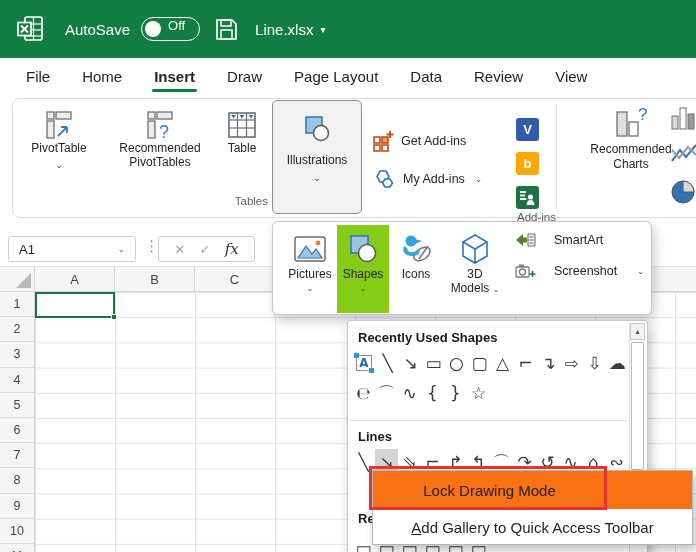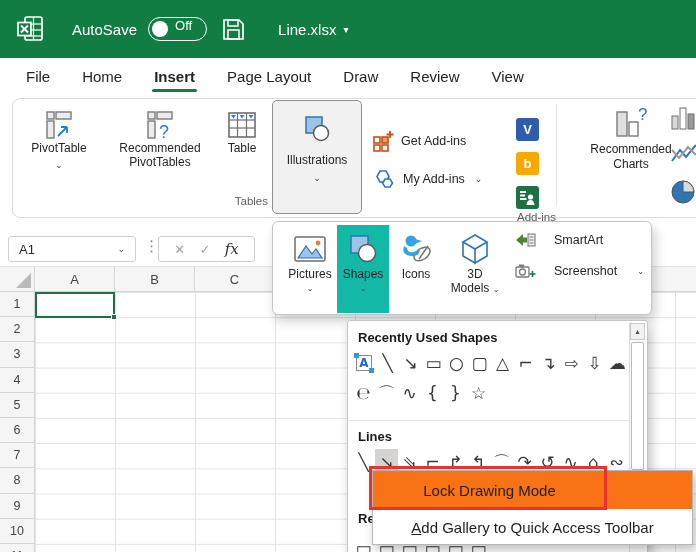--- a/index.html
+++ b/index.html
@@ -4,27 +4,27 @@
 <style>
   html,body{margin:0;padding:0;background:#fff;}
   .stage{position:relative;width:696px;height:552px;overflow:hidden;
          font-family:"Liberation Sans",sans-serif;color:#262626;background:#fff;}
   .stage *{box-sizing:border-box;}
 
   
   .titlebar{position:absolute;left:0;top:0;width:696px;height:58px;background:#117D43;
             display:flex;align-items:center;color:#fff;}
   .app-icon{margin-left:16px;width:30px;height:30px;}
-  .autosave-label{margin-left:26px;font-size:15px;}
+  .autosave-label{margin-left:19px;font-size:15px;}
   .toggle{margin-left:11px;width:59px;height:24px;border:1.5px solid #fff;border-radius:13px;
           display:flex;align-items:flex-start;position:relative;}
   .knob{position:absolute;left:3px;top:2.5px;width:16px;height:16px;border-radius:50%;background:#fff;}
   .toggle-state{margin-left:26px;font-size:13px;}
   .save-icon{margin-left:14px;width:25px;height:25px;}
-  .filename{margin-left:32px;font-size:15px;text-align:right;}
+  .filename{margin-left:16px;font-size:15px;text-align:right;}
   .caret{margin-left:7px;font-size:10px;}
 
   
   .tabrow{position:absolute;left:0;top:58px;width:696px;height:38px;background:#fff;
           display:flex;align-items:center;padding-left:10px;overflow:hidden;white-space:nowrap;}
   .tab{position:relative;padding:0 16px;font-size:15px;line-height:38px;height:38px;color:#252423;}
   .tab.hl{font-weight:bold;}
   .tab.hl::after{content:"";position:absolute;left:14px;right:14px;bottom:4px;height:3px;
                  background:#117D43;border-radius:2px;}
 
@@ -91,21 +91,21 @@
                      background:#1E7145;border:1px solid #fff;}
 
   
   .illus-panel{position:absolute;left:272px;top:221px;width:380px;height:94px;background:#fff;
                border:1px solid #c6c6c6;border-radius:6px;box-shadow:3px 6px 12px rgba(0,0,0,.2);
                z-index:10;}
   .ill-item{position:absolute;top:3px;height:88px;display:flex;flex-direction:column;
             align-items:center;font-size:12px;padding-top:6px;text-align:center;}
   .ill-item .icw{height:36px;display:flex;align-items:center;justify-content:center;}
   .ill-item .chev{font-size:8px;color:#444;margin-top:3px;}
-  .ill-item.sel{background:#14b8a6;}
+  .ill-item.sel{background:#84cc16;}
   .ill-pictures{left:12px;width:50px;} .ill-shapes{left:64px;width:52px;}
   .ill-icons{left:120px;width:46px;} .ill-models{left:170px;width:64px;}
   .ill-right{position:absolute;left:242px;top:6px;width:134px;font-size:12.5px;}
   .ill-right .rrow{display:flex;align-items:center;gap:18px;height:24px;margin-bottom:7px;}
   .ill-right .chev{font-size:8px;color:#444;margin-left:2px;}
 
   
   .shapes-panel{position:absolute;left:347px;top:320px;width:301px;height:236px;background:#fff;
                 border:1px solid #c6c6c6;border-radius:3px;box-shadow:3px 6px 12px rgba(0,0,0,.25);
                 z-index:12;padding:0;}
@@ -163,22 +163,23 @@
     </svg>
     <span class="filename">Line.xlsx</span>
     <span class="caret">▾</span>
   </div>
 
   <div class="tabrow">
 
   <div class="tab"><span>File</span></div>
       <div class="tab"><span>Home</span></div>
       <div class="tab hl"><span>Insert</span></div>
+      <div class="tab"><span>Draw</span></div>
       <div class="tab"><span>Page Layout</span></div>
-      <div class="tab"><span>Draw</span></div>
+      <div class="tab"><span>Data</span></div>
       <div class="tab"><span>Review</span></div>
       <div class="tab"><span>View</span></div>
     </div>
 
   <div class="ribbon">
     <div class="ribbon-card"></div>
 
     <div class="tables-group">
       <div class="btns">
         <div class="big-btn btn-pivot">

